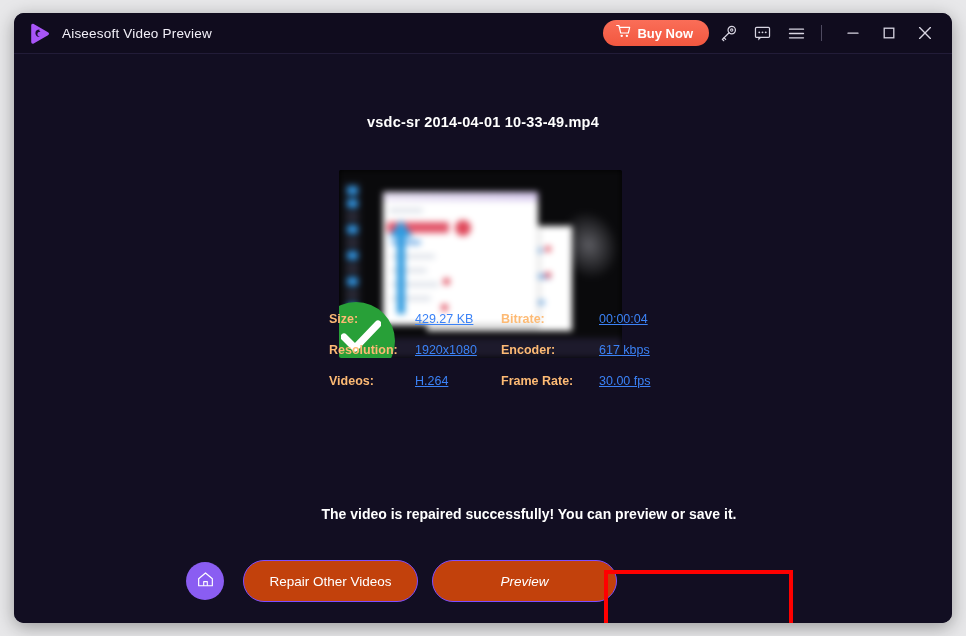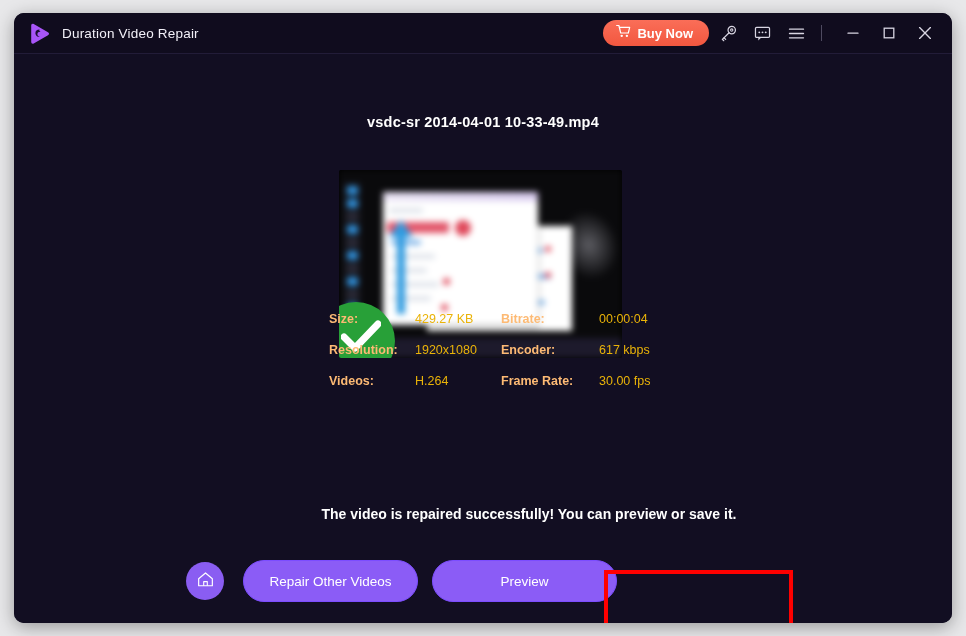--- a/index.html
+++ b/index.html
@@ -233,21 +233,21 @@
     position: absolute;
     left: 315px;
     top: 258px;
     width: 320px;
     display: grid;
     grid-template-columns: 86px 86px 98px 80px;
     row-gap: 17px;
     font-size: 12.5px;
   }
   .mk { color: #fdba74; font-weight: bold; white-space: nowrap; }
-  .mv { color: #eab308; white-space: nowrap; }
+  .mv { color: #3b82f6; white-space: nowrap; text-decoration: underline; }
 
   
   #status-msg {
     position: absolute;
     top: 452px;
     left: 0;
     width: 938px;
     text-align: center;
     color: #ffffff;
     font-size: 14px;
@@ -279,27 +279,27 @@
   .pill-btn {
     position: absolute;
     height: 42px;
     border-radius: 21px;
     display: flex;
     align-items: center;
     justify-content: center;
     color: #ffffff;
     font-size: 13.5px;
     cursor: pointer;
-    background: #8b5cf6;
+    background: #c2410c;
     border: 1px solid #7c4dff;
     box-sizing: border-box;
     font-family: "Liberation Sans", sans-serif;
   }
   #repair-other-btn { left: 229px; top: 4px; width: 175px; }
-  #preview-btn      { left: 418px; top: 4px; width: 185px; }
+  #preview-btn      { left: 418px; top: 4px; width: 185px; font-style: italic; }
   #save-btn {
     left: 604px; top: 4px; width: 163px;
     background: #8a5df2;
     border: 1px solid #8a5df2;
     color: #ffffff;
     font-size: 13.5px;
   }
 
   #highlight-box {
     position: absolute;
@@ -319,21 +319,21 @@
 
   <div id="titlebar">
 
     <div id="brand">
       <span id="logo-icon">
         <svg width="25" height="25" viewBox="0 0 25 25">
           <path d="M4.2 4.6 C4.2 3 5.4 2.2 6.7 3 L21 11.2 C22.4 12 22.4 13.4 21 14.2 L6.7 22.4 C5.4 23.2 4.2 22.4 4.2 20.8 Z" fill="#a855f7"></path>
           <path d="M12.6 8.5 C9.8 8.5 8.2 10.2 8.4 12.4 C8.6 14.7 10.7 16.2 13.3 15.7 C12 15.8 10.6 15.1 10.4 13.6 C10.2 11.9 11.5 10.6 13.8 10.9 L12.2 9.6 Z" fill="#1b0f33"></path>
         </svg>
       </span>
-      <span id="app-title">Duration Video Repair</span>
+      <span id="app-title">Aiseesoft Video Preview</span>
     </div>
 
     <div id="titlebar-right">
 
       <button id="buy-now-btn">
         <span>
           <svg width="15" height="15" viewBox="0 0 16 16">
             <path d="M0.7 1.6 H3.1 L5 9.6 H12.6" fill="none" stroke="#ffffff" stroke-width="1.3" stroke-linecap="round" stroke-linejoin="round"></path>
             <path d="M3.7 3.6 H14.6 L13.1 9.6" fill="none" stroke="#ffffff" stroke-width="1.3" stroke-linecap="round" stroke-linejoin="round"></path>
             <circle cx="6.1" cy="12.6" r="1.25" fill="#ffffff"></circle>

